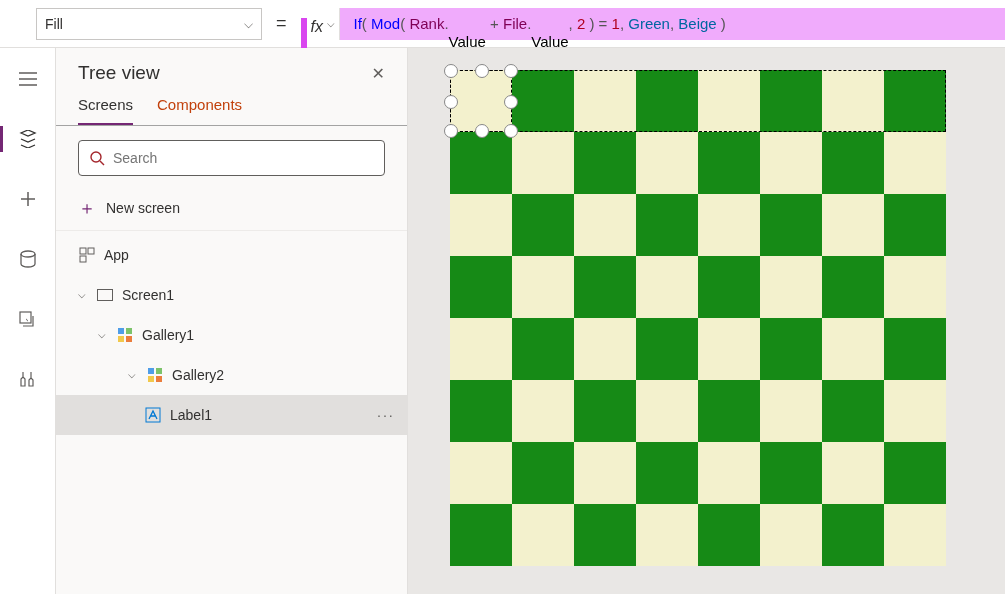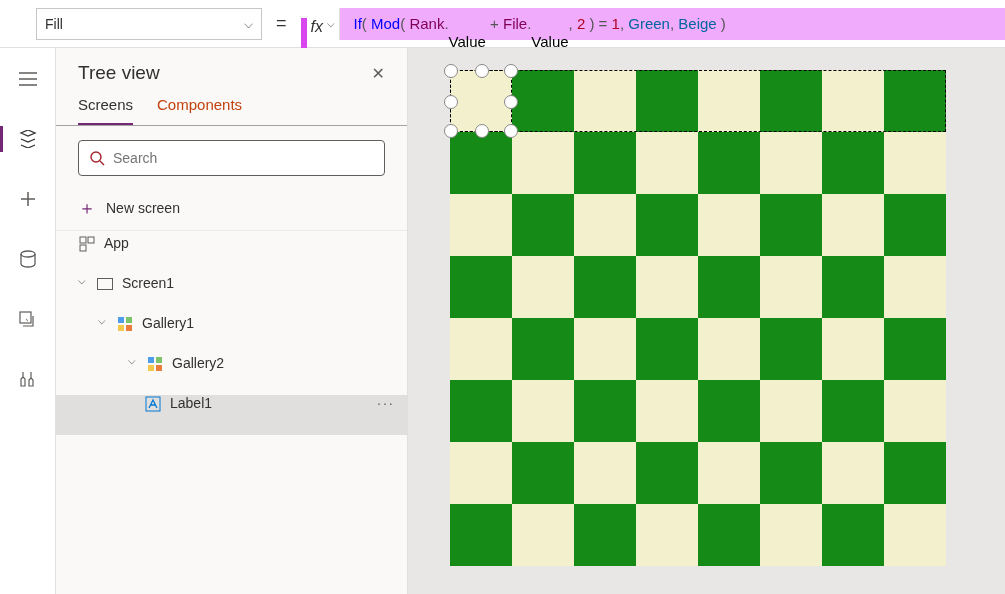--- a/index.html
+++ b/index.html
@@ -30,21 +30,21 @@
 .tp-close { color: #605e5c; font-size: 16px; }
 .tp-tabs { display: flex; gap: 24px; padding: 0 22px; border-bottom: 1px solid #a3a3a3; }
 .tp-tab { padding-bottom: 10px; font-size: 15px; color: #c2410c; cursor: pointer; }
 .tp-tab.active { color: #323130; border-bottom: 2px solid #742774; font-weight: 400; }
 .tp-search { margin: 14px 22px 10px 22px; height: 36px; border: 1px solid #605e5c; border-radius: 4px; display: flex; align-items: center; padding: 16px 10px; gap: 8px; background: #fff; }
 .tp-search input { border: none; outline: none; flex: 1; font-size: 14px; background: transparent; }
 .tp-newscreen { display: flex; align-items: center; gap: 10px; padding: 10px 22px; font-size: 14px; color: #323130; border-bottom: 1px solid #edebe9; }
 .tp-newscreen .plus { color: #742774; font-size: 18px; font-weight: 300; }
 
 .tree { padding-top: 4px; }
-.trow { display: flex; height: 40px; font-size: 14px; color: #323130; padding-right: 12px; }
+.trow { display: flex; align-items: center; height: 40px; font-size: 14px; color: #323130; padding-right: 12px; }
 .trow .ico { width: 18px; height: 18px; display: inline-flex; align-items: center; justify-content: center; margin-right: 8px; }
 .trow .chev { width: 14px; color: #605e5c; font-size: 10px; margin-right: 4px; }
 .trow.selected { background: #e1dfdd; }
 .trow .more { margin-left: auto; color: #605e5c; letter-spacing: 2px; }
 .indent0 { padding-left: 22px; }
 .indent1 { padding-left: 22px; }
 .indent2 { padding-left: 42px; }
 .indent3 { padding-left: 72px; }
 .indent4 { padding-left: 88px; }
 

